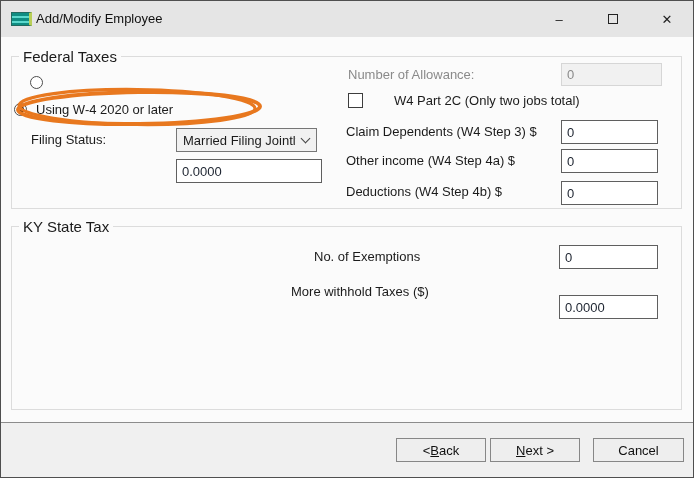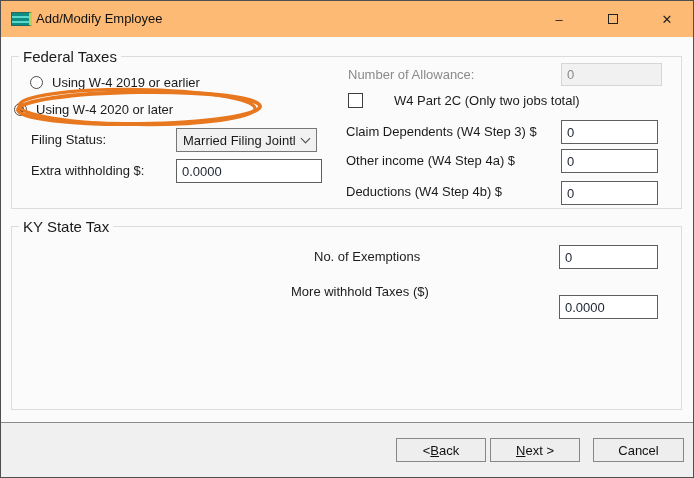--- a/index.html
+++ b/index.html
@@ -14,21 +14,21 @@
   .window {
     position: relative;
     width: 694px; height: 478px;
     background: #fbfbfb;
     border: 1px solid #4f4f4f;
     overflow: hidden;
   }
   
   .titlebar {
     position: absolute; left: 0; top: 0; right: 0; height: 36px;
-    background: #fdba74;
+    background: #e5e5e5;
   }
   .app-icon {
     position: absolute; left: 10px; top: 11px;
     width: 21px; height: 14px;
     background: repeating-linear-gradient(
       180deg,
       #0f8d82 0px, #0f8d82 3px,
       #5bd8cc 3px, #5bd8cc 5px);
     border: 1px solid #23695f;
     border-right: 3px solid #b9cf57;
@@ -149,42 +149,40 @@
   </div>
 
   <div class="group group-federal">
     <span class="group-label">Federal Taxes</span>
   </div>
 
   <div class="radio-row" style="left:29px; top:72px;">
     <span class="radio">
       
     </span>
-    <span>Using W-4 2019 or earlier</span>
   </div>
 
   <div class="radio-row" style="left:13px; top:99px;">
     <span class="radio">
       <span class="dot"></span>
     </span>
     <span>Using W-4 2020 or later</span>
   </div>
 
   <svg class="annotation-svg" width="254" height="44" viewBox="0 0 254 44">
     <ellipse cx="128" cy="22" rx="121" ry="16" stroke-width="4" transform="rotate(-0.8 128 22)"></ellipse>
     <ellipse cx="126" cy="21" rx="118" ry="17.5" stroke-width="3.2" transform="rotate(0.7 126 21)"></ellipse>
   </svg>
 
   <span class="lbl" style="left:30px; top:130px;">Filing Status:</span>
   <div class="combo" style="left:175px; top:127px; width:141px; height:24px;">
     <span class="combo-value">Married Filing Jointly</span>
     <span class="chev"></span>
   </div>
 
-  <span class="lbl" style="left:30px; top:161px;">Extra withholding $:</span>
   <input class="tb" style="left: 175px; top: 158px; width: 146px; height: 24px;" value="0.0000">
 
   <span class="lbl lbl-gray" style="left:347px; top:65px;">Number of Allowance:</span>
   <input class="tb tb-disabled" style="left: 560px; top: 62px; width: 101px; height: 23px;" disabled="" value="0">
 
   <span class="checkbox" style="left:347px; top:92px;">
     
   </span>
   <span class="lbl" style="left:371px; top:91px;margin-left:22px;">W4 Part 2C (Only two jobs total)</span>
 

